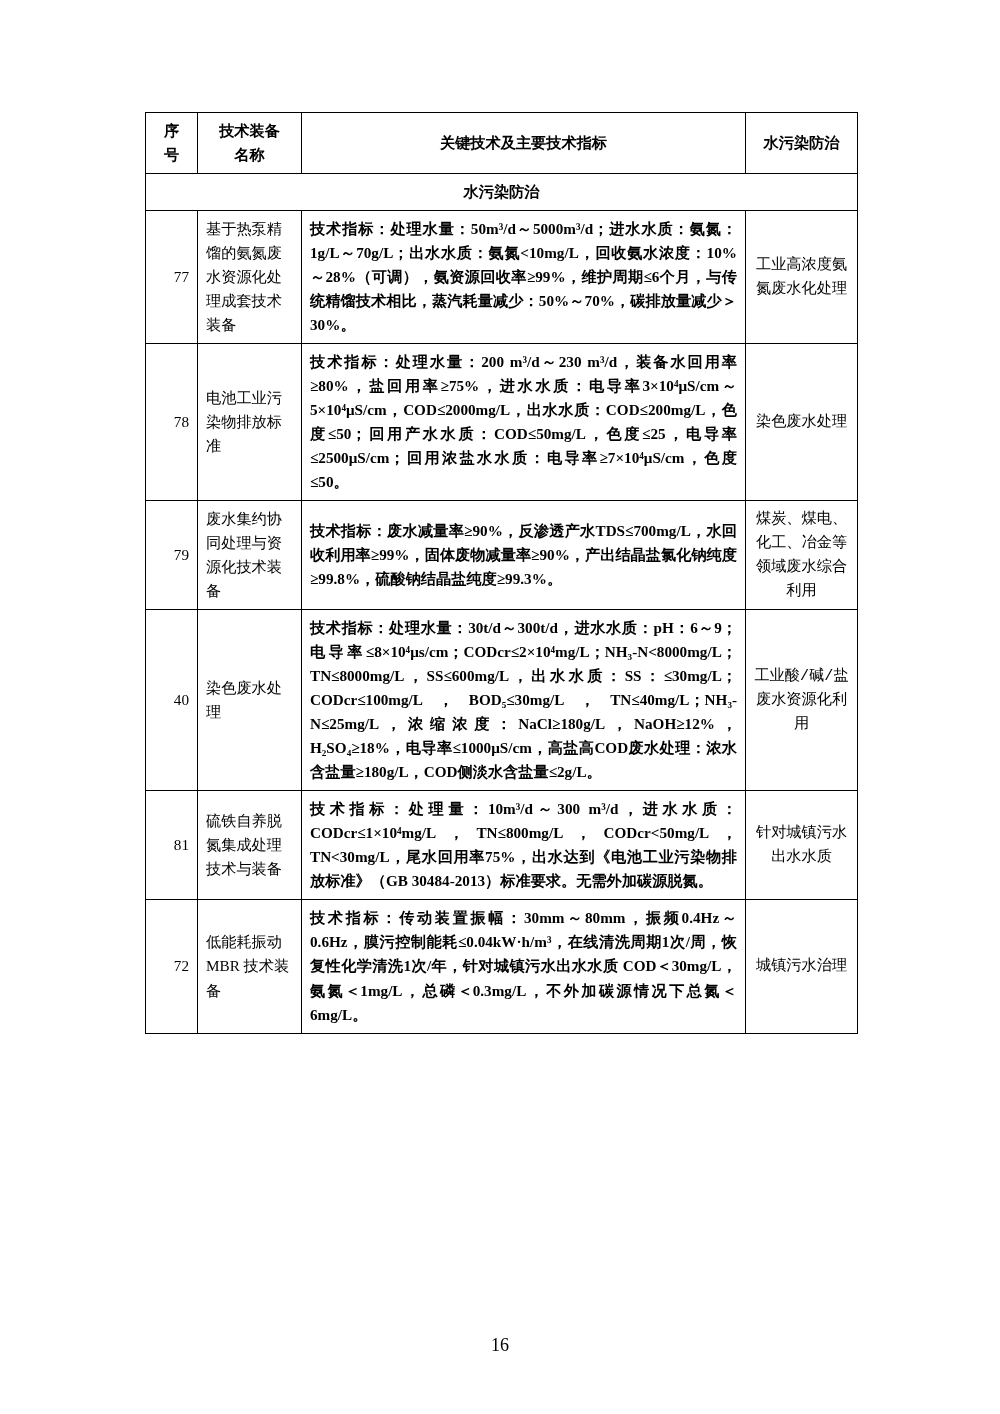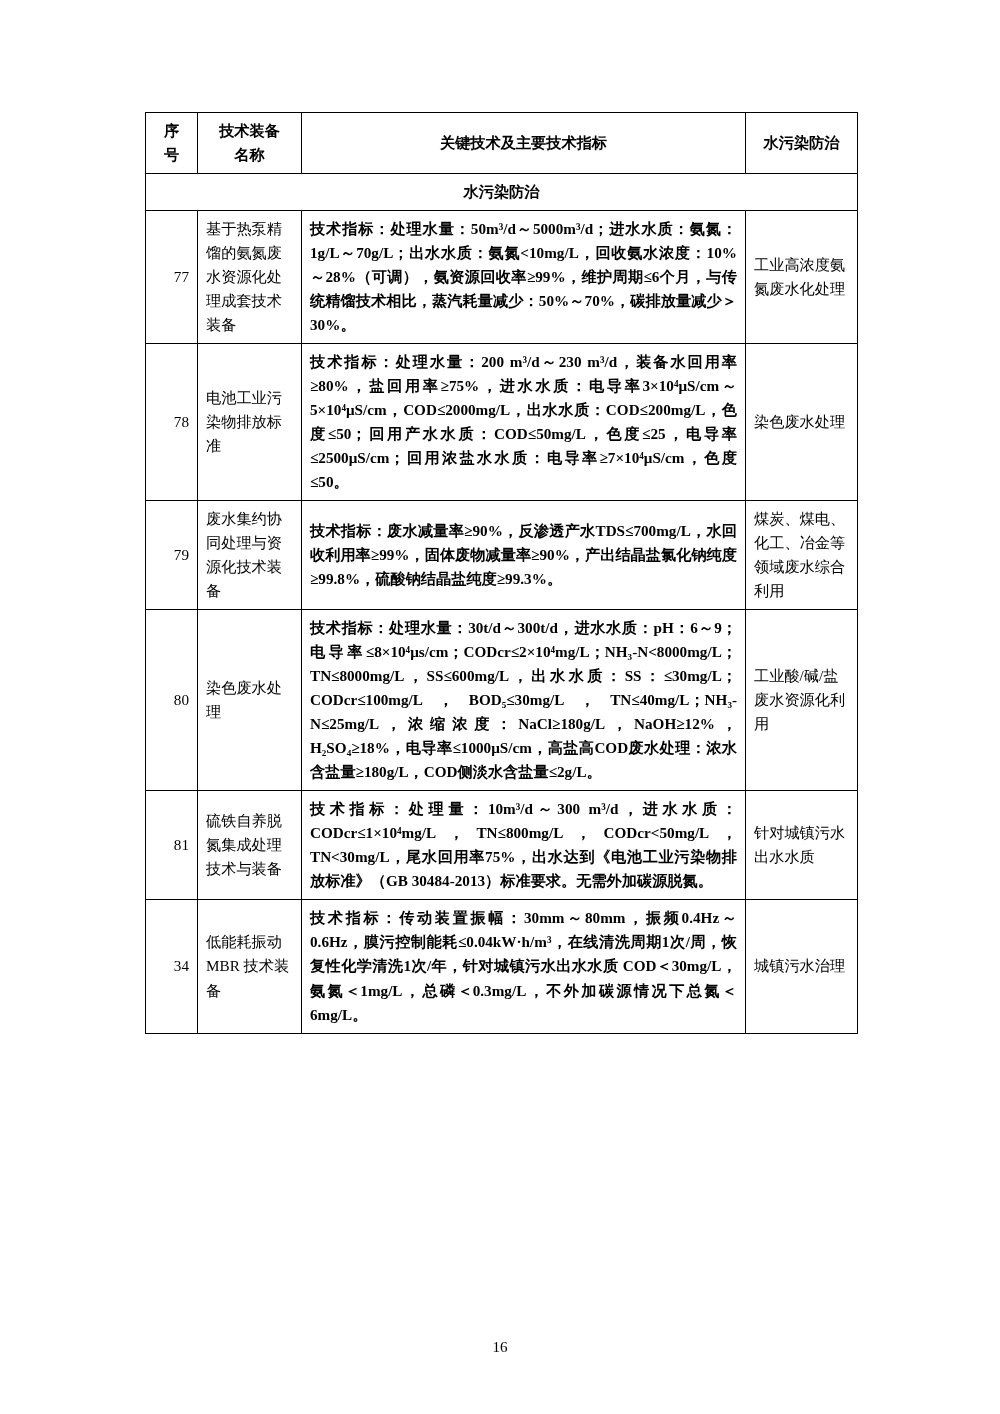--- a/index.html
+++ b/index.html
@@ -58,29 +58,31 @@
     text-align: left;
     line-height: 1.62;
   }
   .cell-tech {
     text-align: justify;
     text-justify: inter-ideograph;
     line-height: 1.62;
     font-weight: bold;
   }
   .cell-scope {
+    text-align: center;
     line-height: 1.62;
+    font-family: Liberation Mono, monospace;
   }
   .page-number {
     position: absolute;
     left: 0;
     right: 0;
     bottom: 58px;
     text-align: center;
-    font-size: 15px;
+    font-size: 18px;
   }
 </style>
 </head>
 <body>
 
 <div class="page">
 
   <table class="doc-table">
     <colgroup>
       <col class="c-no">
@@ -115,35 +117,35 @@
       </tr>
 
       <tr>
         <td class="cell-no">79</td>
         <td class="cell-name">废水集约协同处理与资源化技术装备</td>
         <td class="cell-tech">技术指标：废水减量率≥90%，反渗透产水TDS≤700mg/L，水回收利用率≥99%，固体废物减量率≥90%，产出结晶盐氯化钠纯度≥99.8%，硫酸钠结晶盐纯度≥99.3%。</td>
         <td class="cell-scope">煤炭、煤电、化工、冶金等领域废水综合利用</td>
       </tr>
 
       <tr>
-        <td class="cell-no">80</td>
+        <td class="cell-no">40</td>
         <td class="cell-name">染色废水处理</td>
         <td class="cell-tech">技术指标：处理水量：30t/d～300t/d，进水水质：pH：6～9；电导率≤8×10⁴μs/cm；CODcr≤2×10⁴mg/L；NH₃-N&lt;8000mg/L；TN≤8000mg/L，SS≤600mg/L，出水水质：SS：≤30mg/L；CODcr≤100mg/L，BOD₅≤30mg/L，TN≤40mg/L；NH₃-N≤25mg/L，浓缩浓度：NaCl≥180g/L，NaOH≥12%，H₂SO₄≥18%，电导率≤1000μS/cm，高盐高COD废水处理：浓水含盐量≥180g/L，COD侧淡水含盐量≤2g/L。</td>
         <td class="cell-scope">工业酸/碱/盐废水资源化利用</td>
       </tr>
 
       <tr>
         <td class="cell-no">81</td>
         <td class="cell-name">硫铁自养脱氮集成处理技术与装备</td>
         <td class="cell-tech">技术指标：处理量：10m³/d～300 m³/d，进水水质：CODcr≤1×10⁴mg/L，TN≤800mg/L，CODcr&lt;50mg/L，TN&lt;30mg/L，尾水回用率75%，出水达到《电池工业污染物排放标准》（GB 30484-2013）标准要求。无需外加碳源脱氮。</td>
         <td class="cell-scope">针对城镇污水出水水质</td>
       </tr>
 
       <tr>
-        <td class="cell-no">34</td>
+        <td class="cell-no">72</td>
         <td class="cell-name">低能耗振动 MBR 技术装备</td>
         <td class="cell-tech">技术指标：传动装置振幅：30mm～80mm，振频0.4Hz～0.6Hz，膜污控制能耗≤0.04kW·h/m³，在线清洗周期1次/周，恢复性化学清洗1次/年，针对城镇污水出水水质 COD＜30mg/L，氨氮＜1mg/L，总磷＜0.3mg/L，不外加碳源情况下总氮＜6mg/L。</td>
         <td class="cell-scope">城镇污水治理</td>
       </tr>
     </tbody>
   </table>
 
   <div class="page-number">16</div>
 </div>
 

